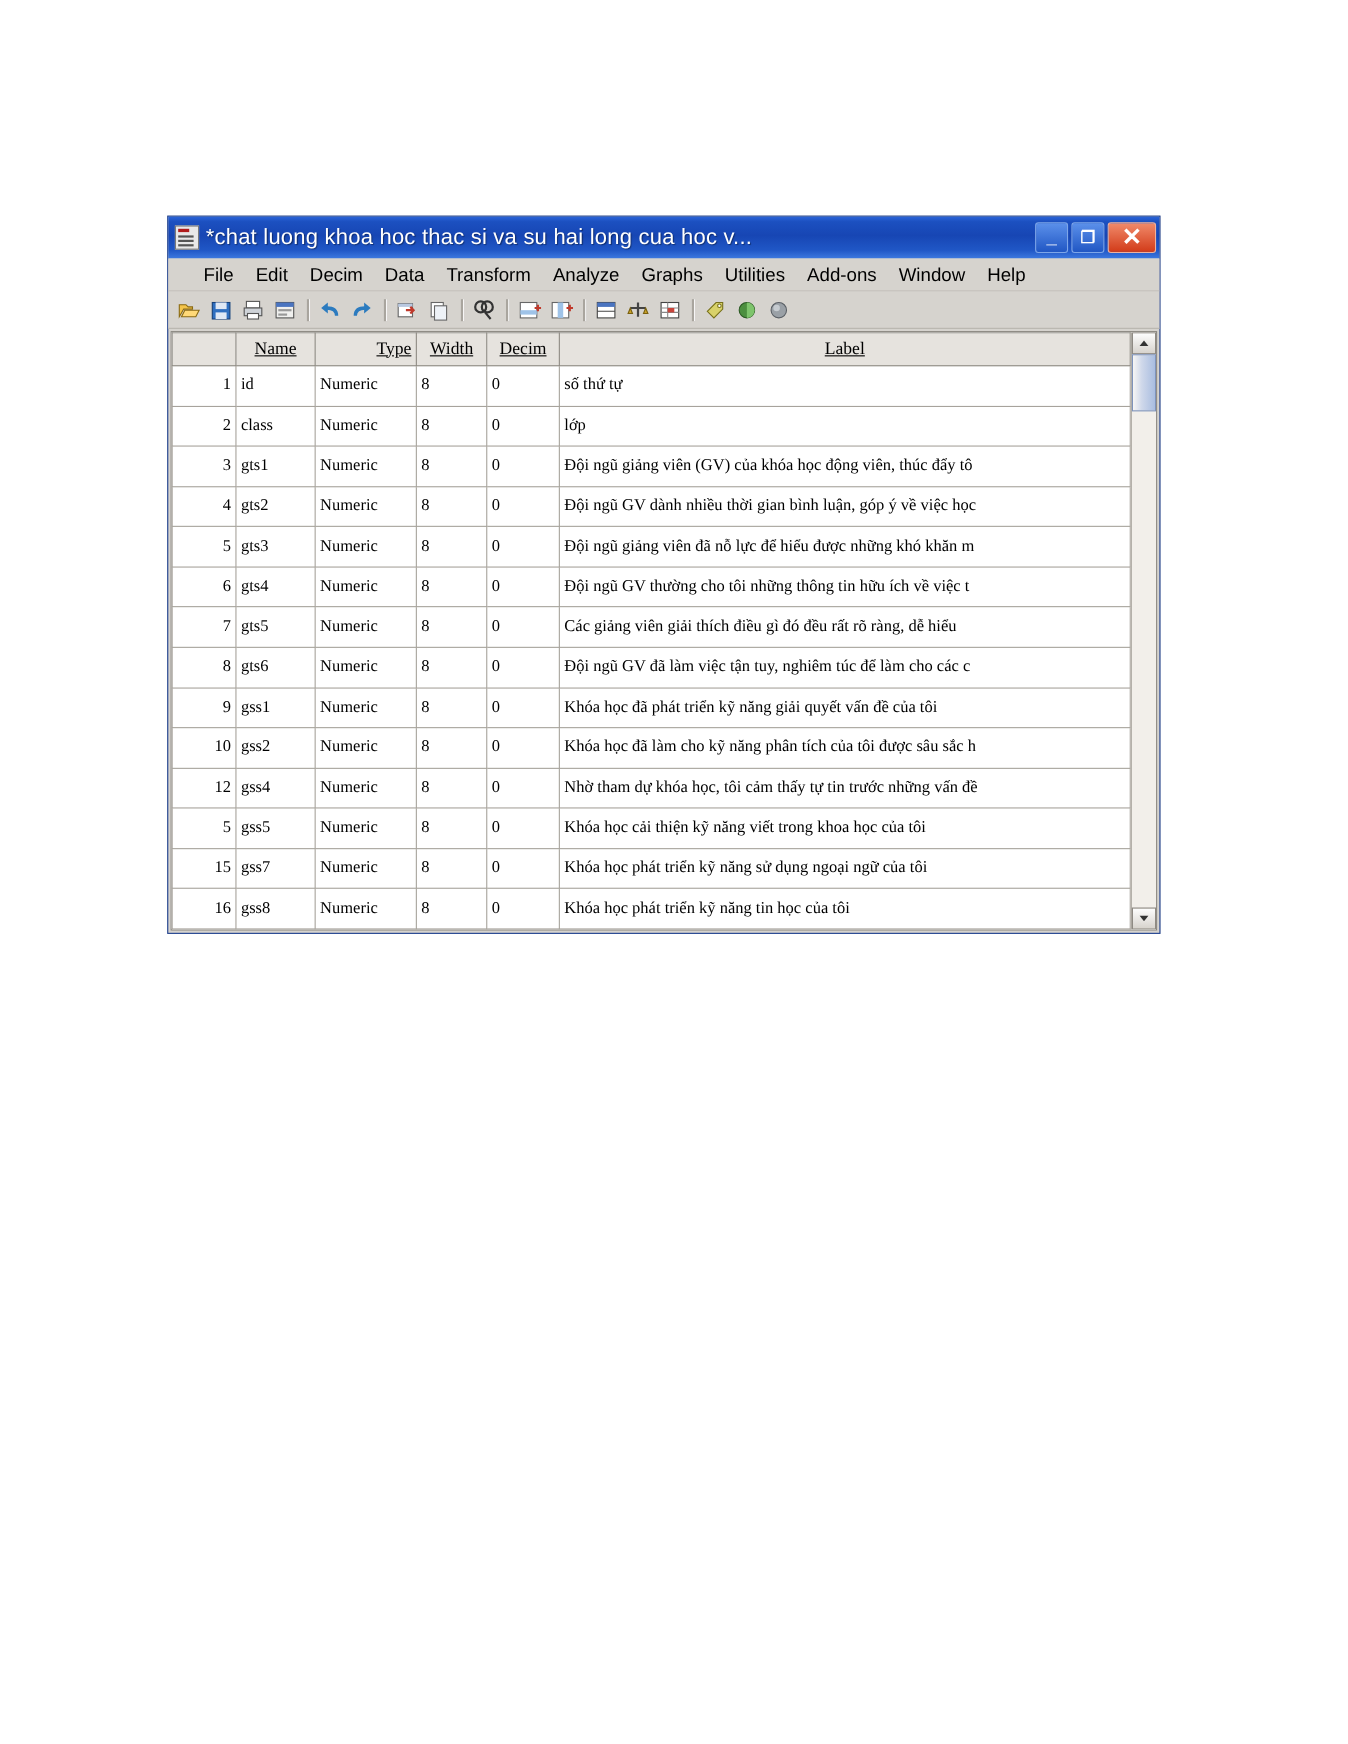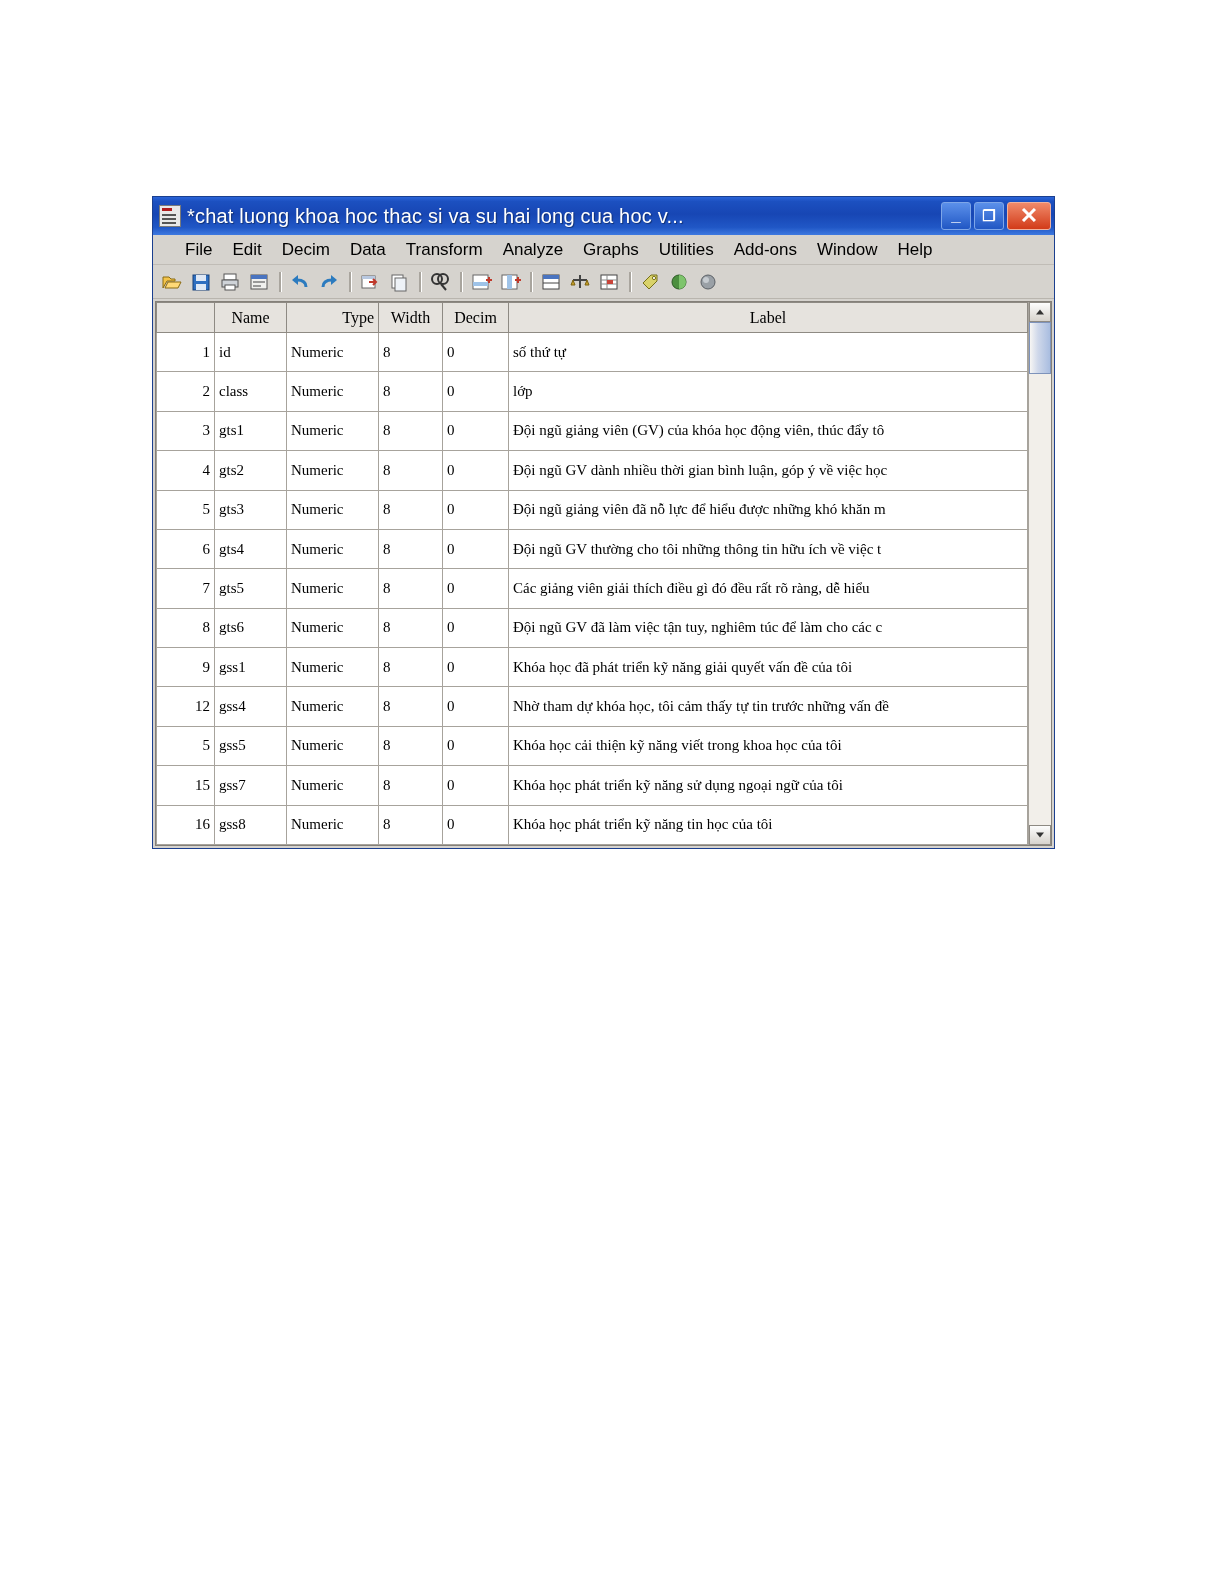--- a/index.html
+++ b/index.html
@@ -176,20 +176,21 @@
   }
   table.grid th {
     background: #e6e3de;
     border: 1px solid #8e8a83;
     font-weight: normal;
     font-family: "Liberation Serif", serif;
     font-size: 16px;
     height: 30px;
     padding: 0 4px;
     box-sizing: border-box;
+    text-decoration: underline;
   }
   table.grid td {
     border: 1px solid #a7a39c;
     height: 29px;
     padding: 0 4px;
     font-family: "Liberation Serif", serif;
     font-size: 15px;
     white-space: nowrap;
     overflow: hidden;
     background: #ffffff;
@@ -485,20 +486,28 @@
         </tr>
         <tr>
           <td class="rownum">9</td>
           <td>gss1</td>
           <td>Numeric</td>
           <td>8</td>
           <td>0</td>
           <td>Khóa học đã phát triển kỹ năng giải quyết vấn đề của tôi</td>
         </tr>
         <tr>
+          <td class="rownum">10</td>
+          <td>gss2</td>
+          <td>Numeric</td>
+          <td>8</td>
+          <td>0</td>
+          <td>Khóa học đã làm cho kỹ năng phân tích của tôi được sâu sắc h</td>
+        </tr>
+        <tr>
           <td class="rownum">12</td>
           <td>gss4</td>
           <td>Numeric</td>
           <td>8</td>
           <td>0</td>
           <td>Nhờ tham dự khóa học, tôi cảm thấy tự tin trước những vấn đề</td>
         </tr>
         <tr>
           <td class="rownum">5</td>
           <td>gss5</td>

